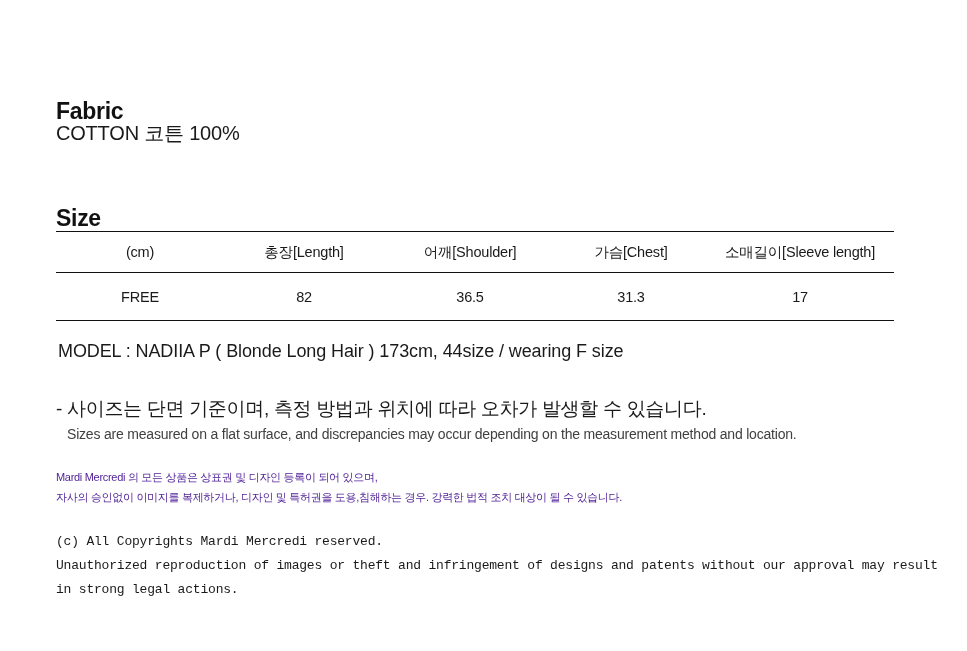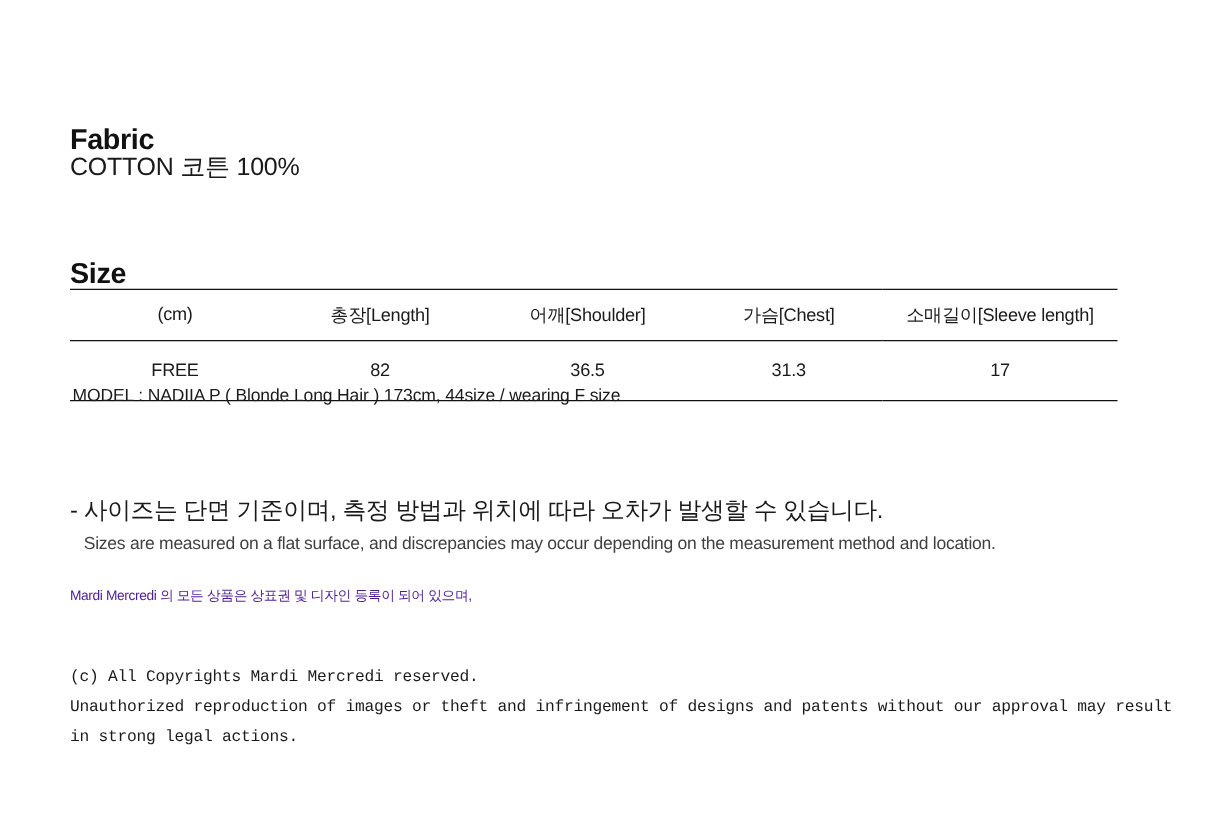--- a/index.html
+++ b/index.html
@@ -74,22 +74,22 @@
   }
   .col-unit  { width: 168px; }
   .col-a     { width: 160px; }
   .col-b     { width: 172px; }
   .col-c     { width: 150px; }
   .col-d     { width: 188px; }
 
   .model-line {
     position: absolute;
     left: 58px;
-    top: 308px;
-    font-size: 14px;
+    top: 341px;
+    font-size: 18px;
     letter-spacing: -0.1px;
     color: #1a1a1a;
   }
 
   .note-block {
     position: absolute;
     left: 56px;
     top: 395px;
     width: 880px;
   }
@@ -174,20 +174,21 @@
 
   <div class="model-line">MODEL : NADIIA P ( Blonde Long Hair ) 173cm, 44size / wearing  F size</div>
 
   <div class="note-block">
     <div class="note-ko">- 사이즈는 단면 기준이며, 측정 방법과 위치에 따라 오차가 발생할 수 있습니다.</div>
     <div class="note-en">Sizes are measured on a flat surface, and discrepancies may occur depending on the measurement method and location.</div>
   </div>
 
   <div class="legal-block">
     <div class="legal-ko">Mardi Mercredi 의 모든 상품은 상표권 및 디자인 등록이 되어 있으며,</div>
+    <div class="legal-ko">자사의 승인없이 이미지를 복제하거나, 디자인 및 특허권을 도용,침해하는 경우. 강력한 법적 조치 대상이 될 수 있습니다.</div>
   </div>
 
   <div class="copyright-block">
     <div class="legal-en">(c) All Copyrights Mardi Mercredi reserved.</div>
     <div class="legal-en">Unauthorized reproduction of images or theft and infringement of designs and patents without our approval may result in strong legal actions.</div>
   </div>
 
 </div>
 
 </body></html>

